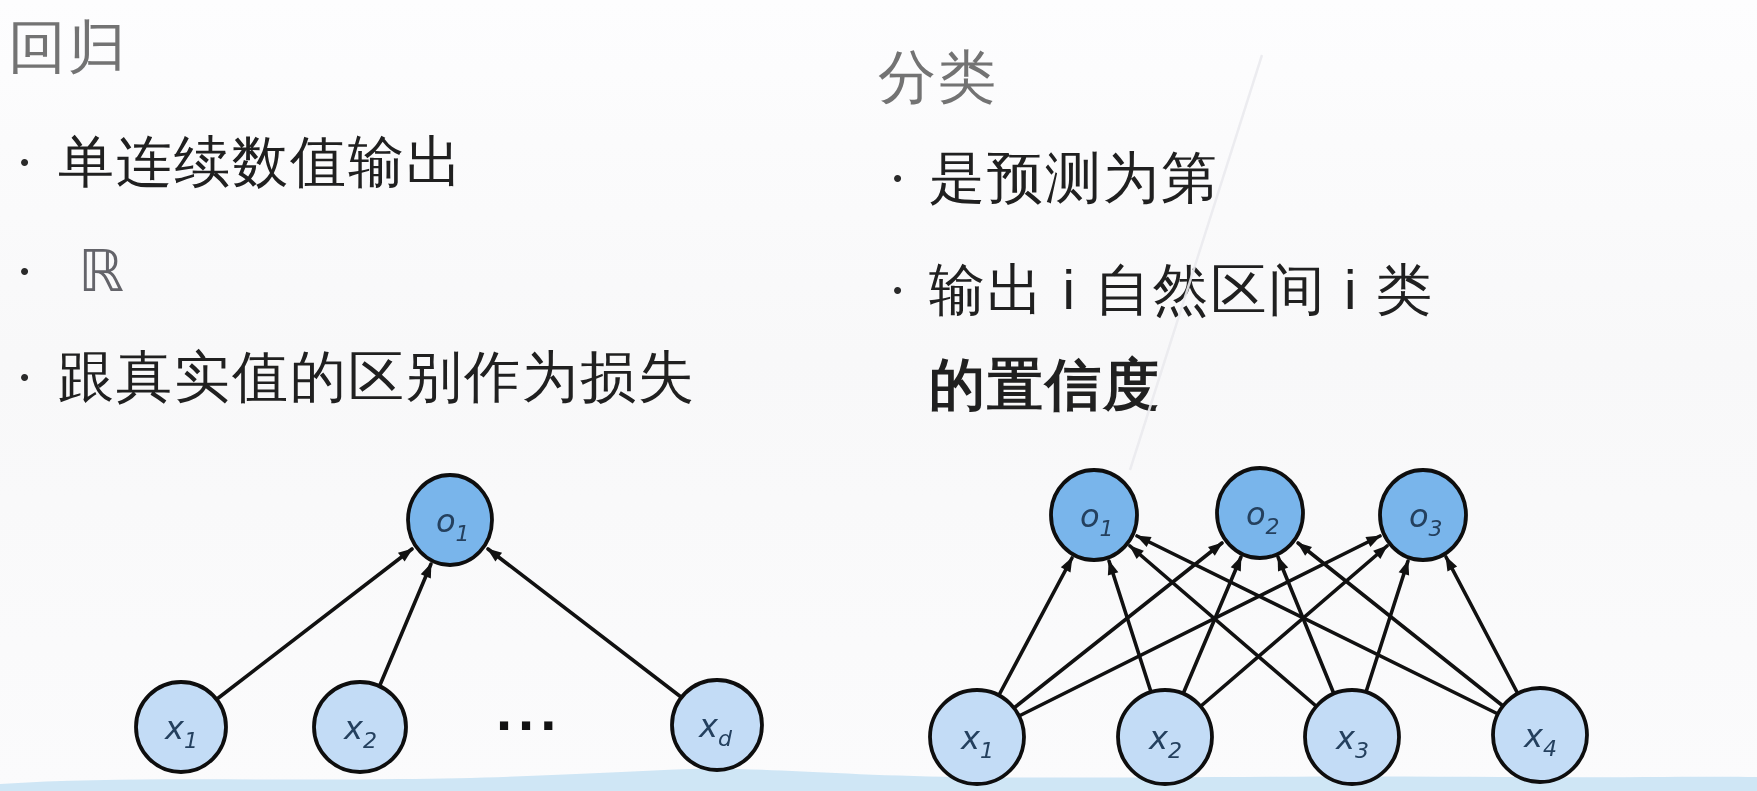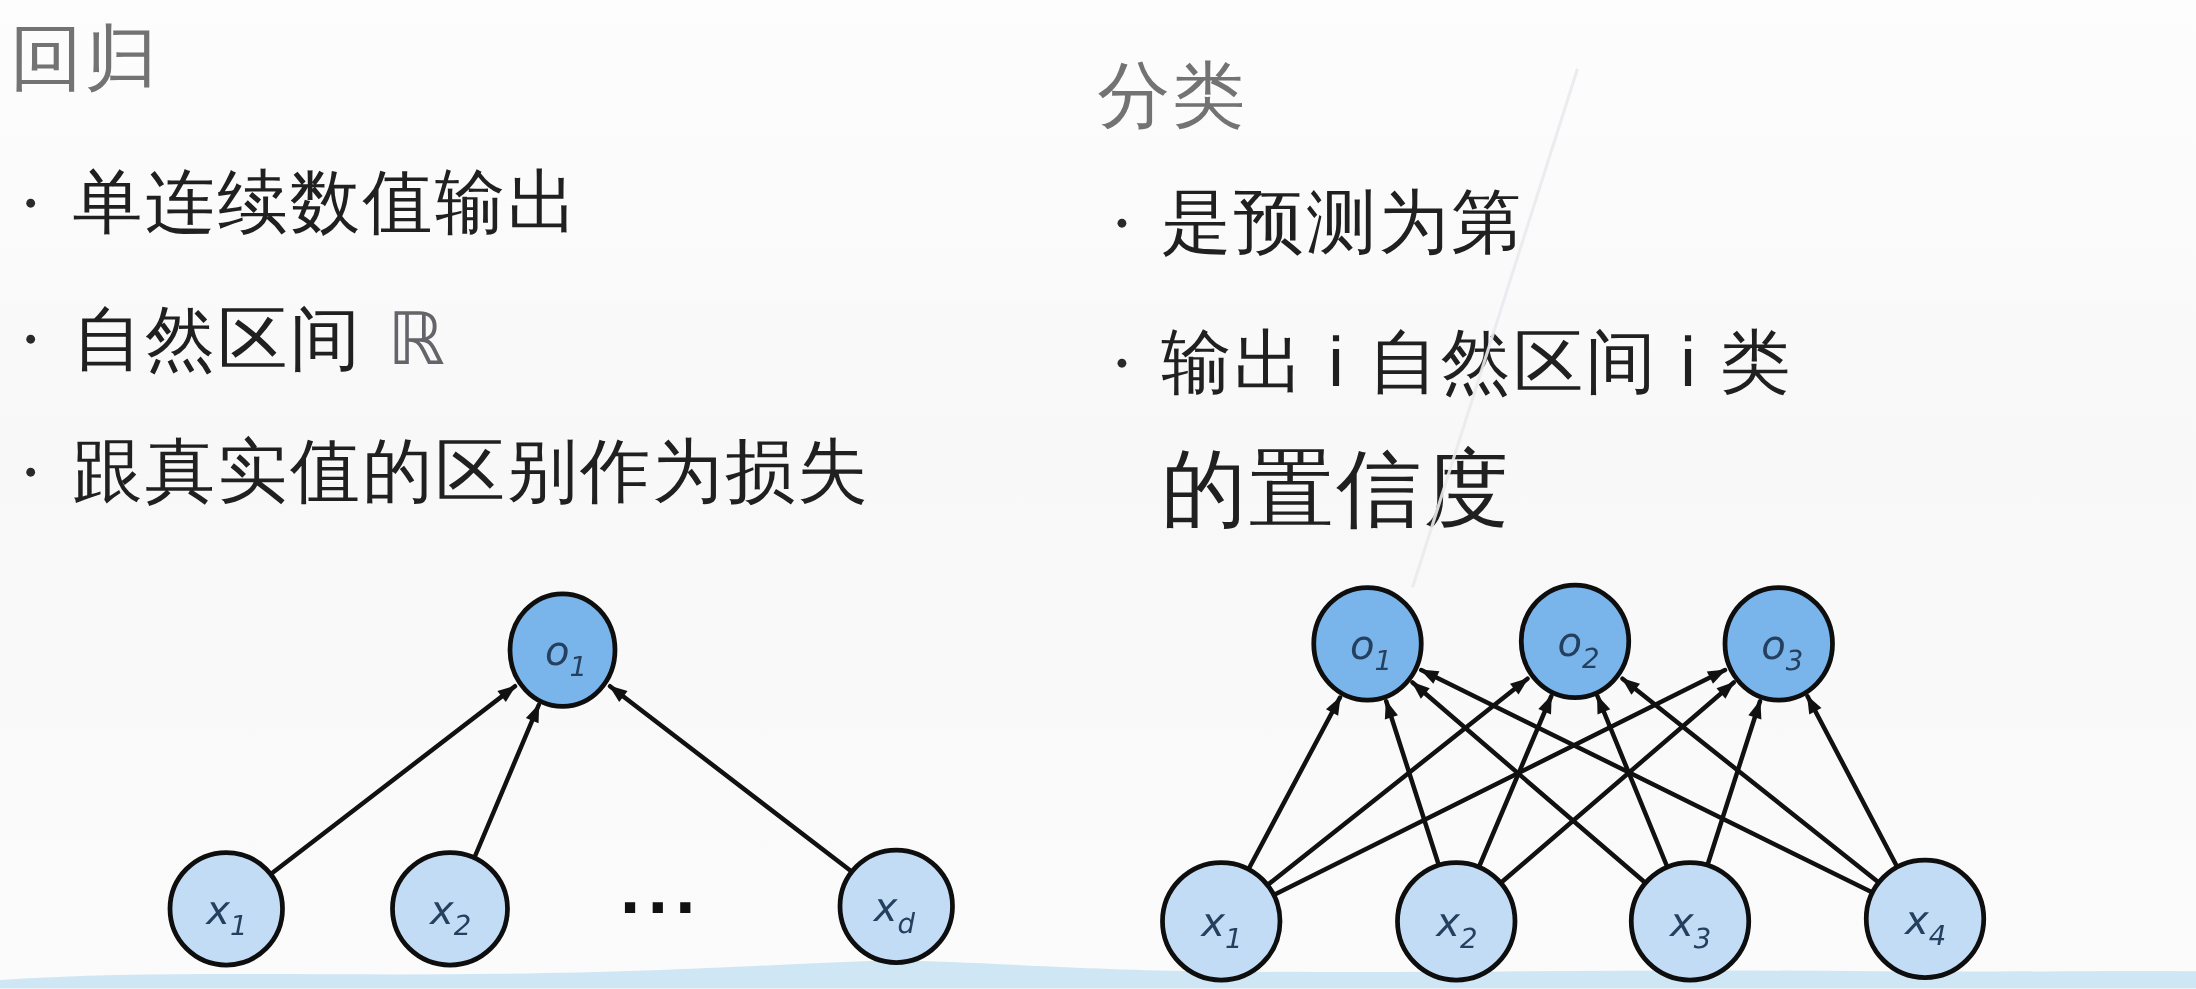--- a/index.html
+++ b/index.html
@@ -16,22 +16,22 @@
   }
   .bullet-row{
     position:absolute;display:flex;align-items:center;line-height:1;
     font-size:56px;letter-spacing:2px;white-space:nowrap;color:#202020;
   }
   .bullet-dot{
     font-size:26px;width:38px;flex:0 0 38px;color:#2a2a2a;
     display:inline-block;text-align:left;
   }
   .cont-line{ 
-    position:absolute;font-size:68px;letter-spacing:2px;line-height:1;
-    white-space:nowrap;color:#202020;
+    position:absolute;font-size:56px;letter-spacing:2px;line-height:1;
+    white-space:nowrap;color:#202020;font-weight:bold;
   }
   .sym-r{
     font-family:"DejaVu Sans",sans-serif;color:#64646a;margin-left:20px;
     font-size:58px;
   }
   svg.net{position:absolute;inset:0;}
 </style>
 </head>
 <body>
 
@@ -39,21 +39,20 @@
 
   <div class="col-title" style="left:8px;top:18px;">回归</div>
 
   <div class="bullet-row" style="left:20px;top:134px;">
     <span class="bullet-dot">•</span>
     <span>单连续数值输出</span>
   </div>
 
   <div class="bullet-row" style="left:20px;top:242px;">
     <span class="bullet-dot">•</span>
-    <span>自然区间</span>
     <span class="sym-r">ℝ</span>
   </div>
 
   <div class="bullet-row" style="left:20px;top:349px;">
     <span class="bullet-dot">•</span>
     <span>跟真实值的区别作为损失</span>
   </div>
 
   <div class="col-title" style="left:878px;top:48px;">分类</div>
 

